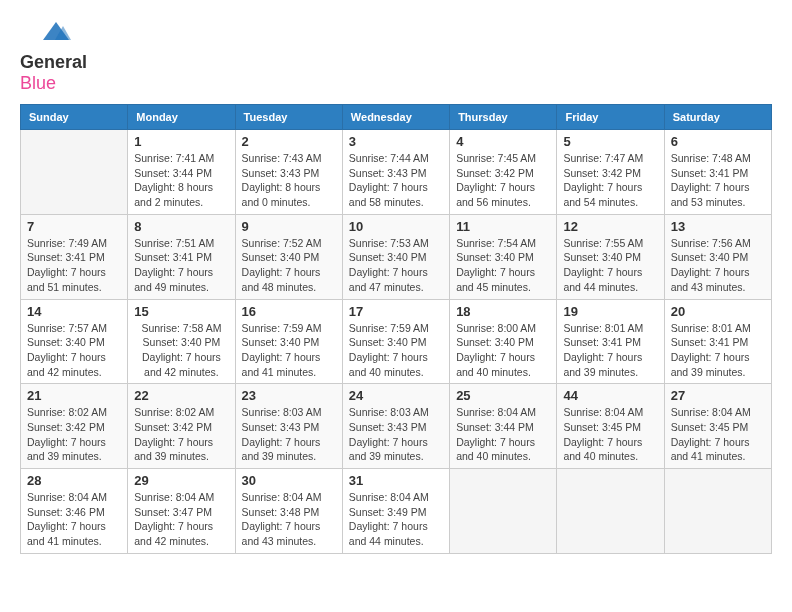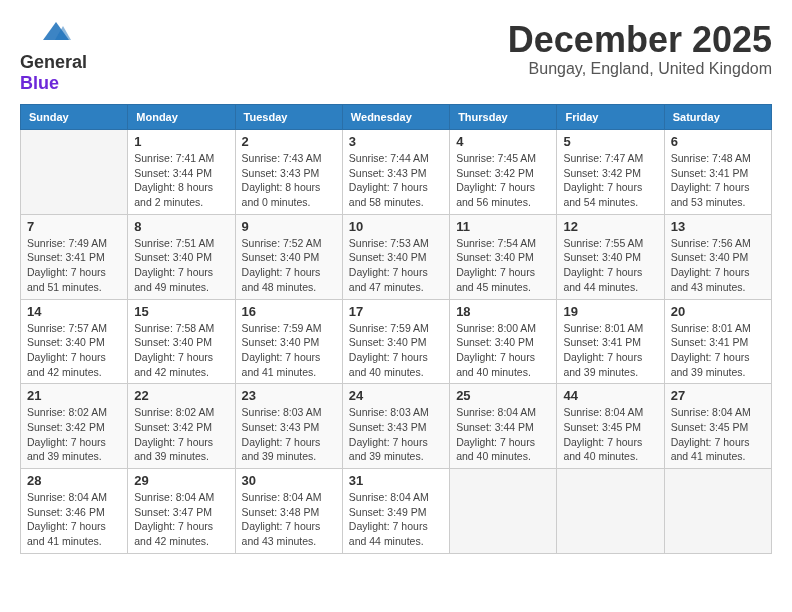--- a/index.html
+++ b/index.html
@@ -22,22 +22,22 @@
       gap: 4px;
       flex-direction: column;
     }
     .logo-text-general {
       font-size: 18px;
       font-weight: bold;
       color: #333;
     }
     .logo-text-blue {
       font-size: 18px;
-      font-weight: bold;
-      color: #6d28d9;
+      font-weight: normal;
+      color: #ec4899;
     }
     .logo-icon {
       width: 30px;
       height: 24px;
       margin-left: 4px;
     }
     .title-area {
       text-align: right;
     }
     .month-title {
@@ -100,24 +100,20 @@
       <svg class="logo-icon" viewBox="0 0 30 24" xmlns="http://www.w3.org/2000/svg">
         <polygon points="15,2 28,20 2,20" fill="#1a6fba" opacity="0.85"></polygon>
         <polygon points="22,6 30,20 14,20" fill="#1a6fba" opacity="0.5"></polygon>
       </svg>
     </div>
     <div>
       <span class="logo-text-general">General</span><br>
       <span class="logo-text-blue">Blue</span>
     </div>
   </div>
-  <div class="title-area">
-    <div class="month-title">December 2025</div>
-    <div class="subtitle">Bungay, England, United Kingdom</div>
-  </div>
 </div>
 
 <table class="calendar">
   <thead>
     <tr>
     <th>Sunday</th>
         <th>Monday</th>
         <th>Tuesday</th>
         <th>Wednesday</th>
         <th>Thursday</th>
@@ -175,21 +171,21 @@
         <td>
           <span class="day-num">7</span>
           <div class="day-info" style="white-space: pre-line;">Sunrise: 7:49 AM
 Sunset: 3:41 PM
 Daylight: 7 hours
 and 51 minutes.</div>
         </td>
         <td>
           <span class="day-num">8</span>
           <div class="day-info" style="white-space: pre-line;">Sunrise: 7:51 AM
-Sunset: 3:40 PM
+Sunset: 3:41 PM
 Daylight: 7 hours
 and 49 minutes.</div>
         </td>
         <td>
           <span class="day-num">9</span>
           <div class="day-info" style="white-space: pre-line;">Sunrise: 7:52 AM
 Sunset: 3:40 PM
 Daylight: 7 hours
 and 48 minutes.</div>
         </td>
@@ -225,21 +221,21 @@
       <tr>
         <td>
           <span class="day-num">14</span>
           <div class="day-info" style="white-space: pre-line;">Sunrise: 7:57 AM
 Sunset: 3:40 PM
 Daylight: 7 hours
 and 42 minutes.</div>
         </td>
         <td>
           <span class="day-num">15</span>
-          <div class="day-info" style="white-space: pre-line;">Sunrise: 7:58 AM
+          <div class="day-info" style="white-space: pre-line; text-align: center;">Sunrise: 7:58 AM
 Sunset: 3:40 PM
 Daylight: 7 hours
 and 42 minutes.</div>
         </td>
         <td>
           <span class="day-num">16</span>
           <div class="day-info" style="white-space: pre-line;">Sunrise: 7:59 AM
 Sunset: 3:40 PM
 Daylight: 7 hours
 and 41 minutes.</div>

